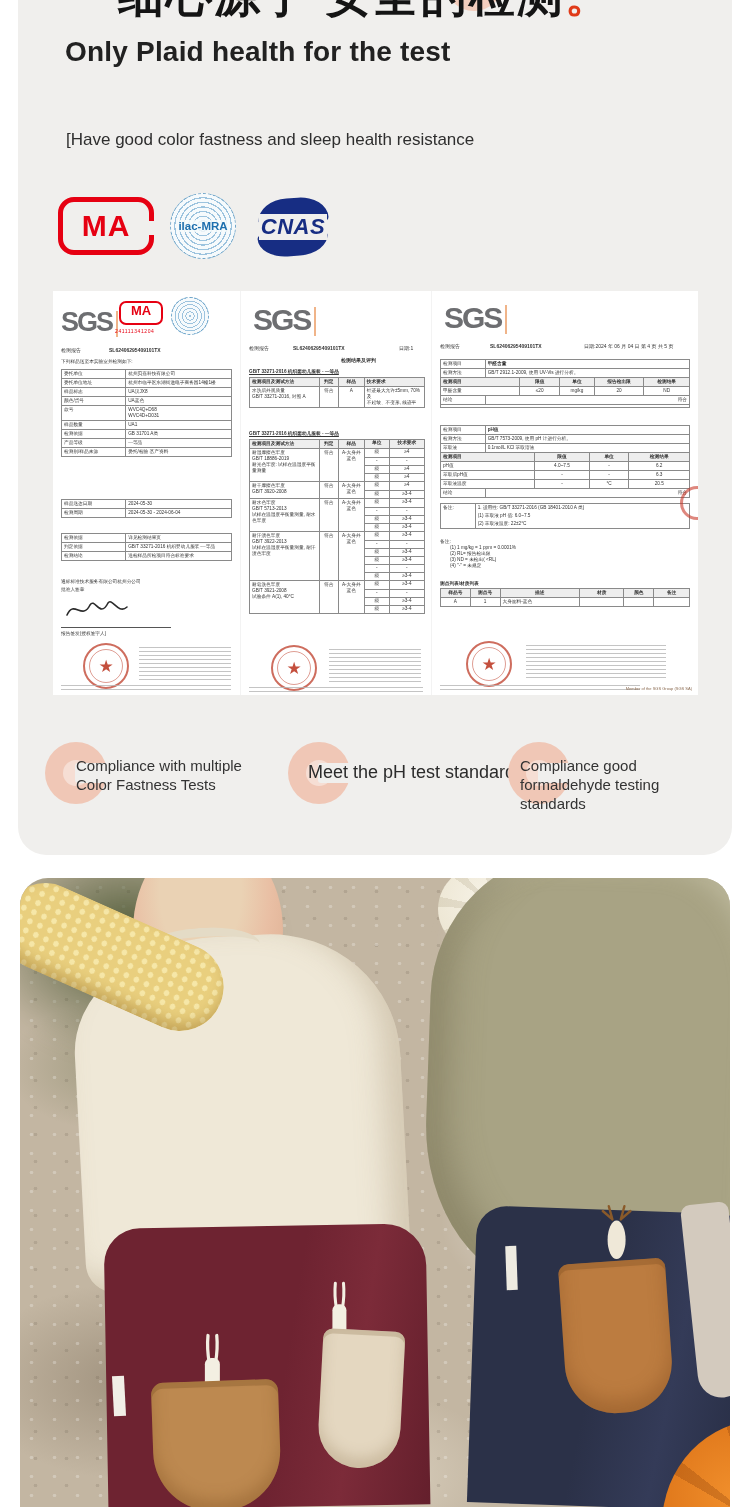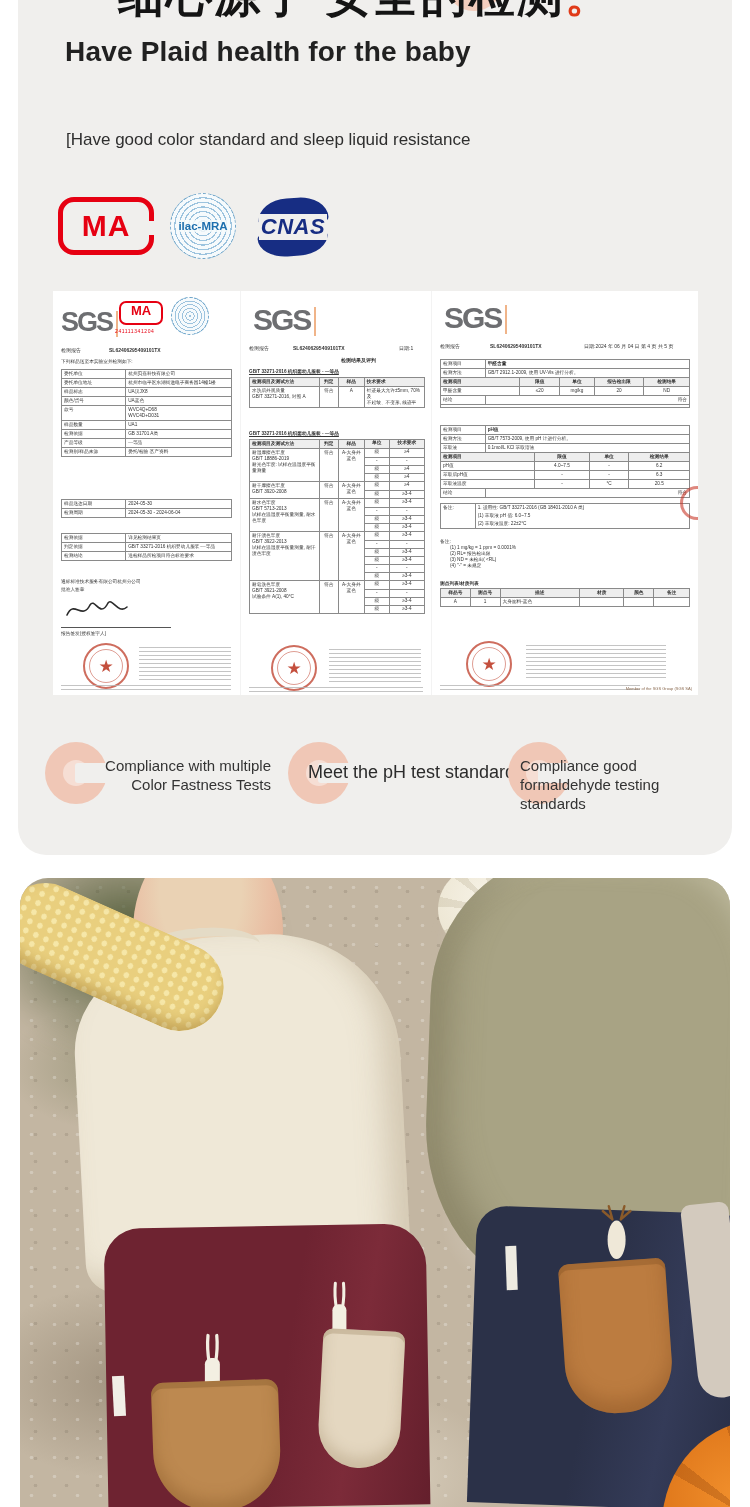--- a/index.html
+++ b/index.html
@@ -158,22 +158,22 @@
                 repeating-conic-gradient(from -20deg, rgba(120,50,5,.25) 0 8deg, rgba(0,0,0,0) 8deg 40deg),
                 radial-gradient(at 35% 35%, #f08e2b, #d96f15 55%, #b45408); }
 </style>
 </head>
 <body>
 
 <div class="card">
 
   <div class="donut"></div>
   <h1 class="title-zh"><span>细心源于 安全的检测</span><span class="period">。</span></h1>
-  <h2 class="title-en">Have Plaid health for the baby</h2>
-  <p class="subtitle">[Have good color standard and sleep liquid resistance</p>
+  <h2 class="title-en">Only Plaid health for the test</h2>
+  <p class="subtitle">[Have good color fastness and sleep health resistance</p>
 
   <div class="logo-cma">
     <span class="txt">MA</span>
     <span class="notch"></span>
   </div>
   <div class="logo-ilac">
     <span class="txt">ilac-MRA</span>
   </div>
   <div class="logo-cnas">
     <span class="arc-t"></span>
@@ -574,21 +574,21 @@
 
       <div class="redarc" style="right:-16px; top:195px;"></div>
       <div class="seal" style="left:34px; top:350px;">★</div>
       <div class="flines" style="left:94px; top:354px; width:140px; height:34px;"></div>
       <div class="footlines" style="left:8px; top:394px; width:200px; height:7px;"></div>
       <div class="member" style="right:6px; bottom:4px;">Member of the SGS Group (SGS SA)</div>
     </div>
   </div>
 
   <div class="cap-badge" style="left:27px; top:782px;"></div>
-  <div class="cap-text" style="left:58px; top:796px; width:195px;text-align:right;">Compliance with multiple Color Fastness Tests</div>
+  <div class="cap-text" style="left:58px; top:796px; width:195px;">Compliance with multiple Color Fastness Tests</div>
 
   <div class="cap-badge" style="left:270px; top:782px;"></div>
   <div class="cap-text big" style="left:290px; top:802px; width:220px;">Meet the pH test standard</div>
 
   <div class="cap-badge" style="left:490px; top:782px;"></div>
   <div class="cap-text" style="left:502px; top:796px; width:200px;">Compliance good formaldehyde testing standards</div>
 </div>
 
 <div class="photo">
   <div class="speckle"></div>

